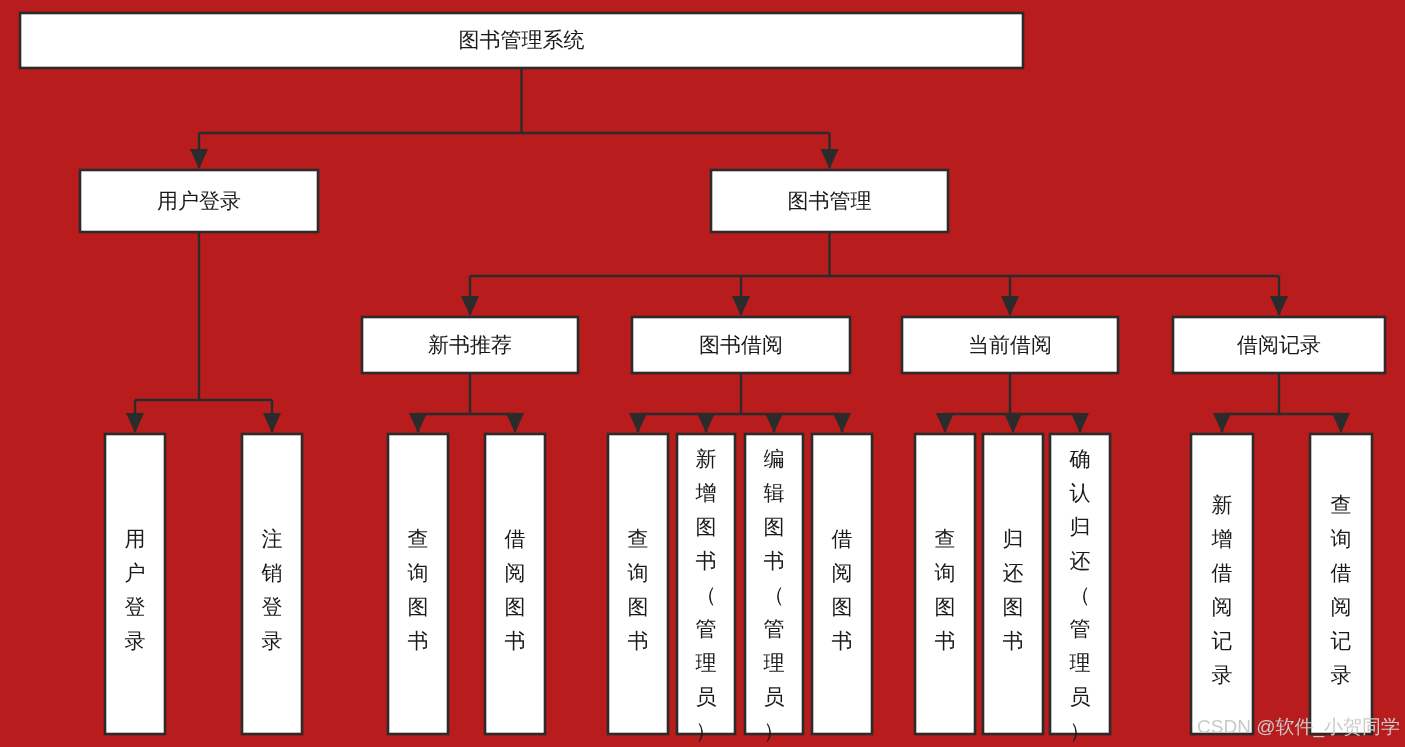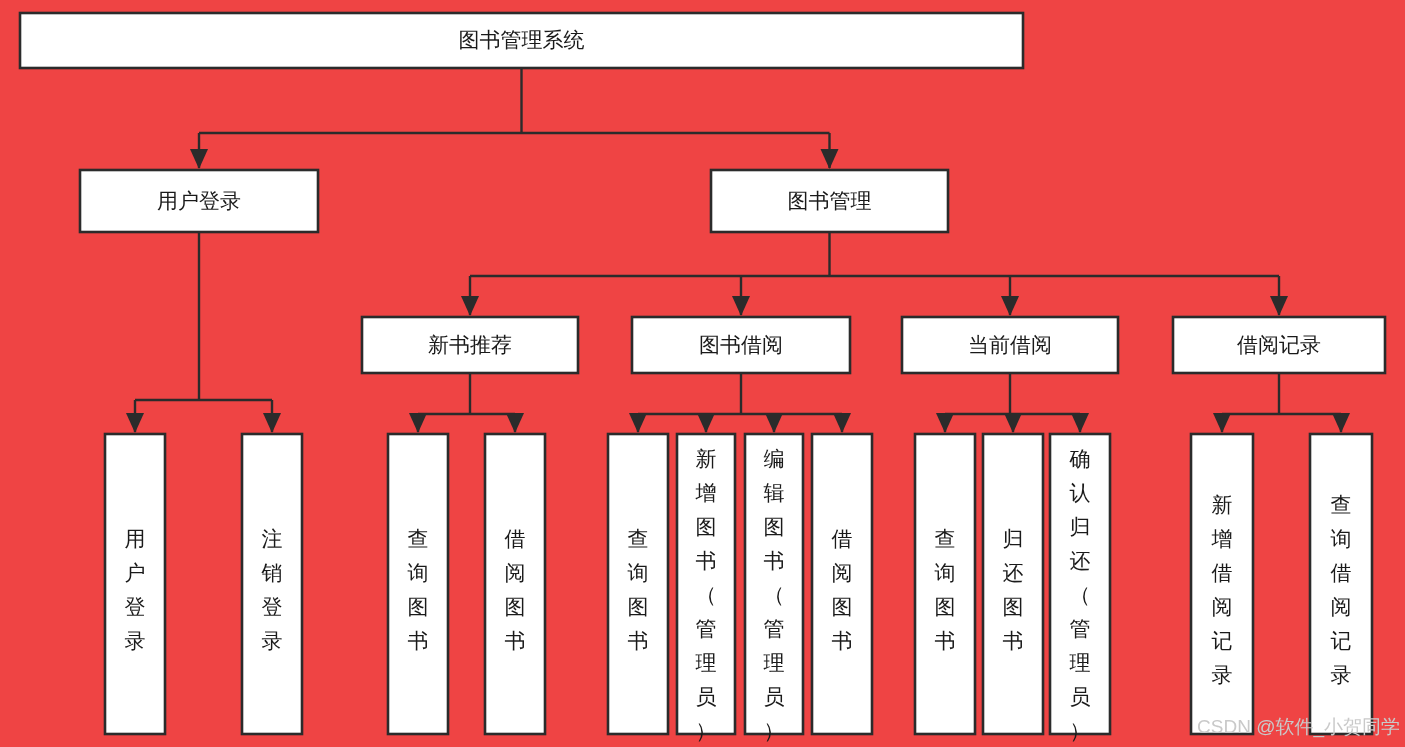--- a/index.html
+++ b/index.html
@@ -8,21 +8,21 @@
     padding: 0;
     background: #ffffff;
   }
   body {
     font-family: "Liberation Sans", "DejaVu Sans", sans-serif;
   }
   #diagram-root {
     position: relative;
     width: 1405px;
     height: 747px;
-    background: #ef4444;
+    background: #b91c1c;
     overflow: hidden;
   }
   svg#flow {
     display: block;
     width: 1405px;
     height: 747px;
   }
   .node-rect {
     fill: #ffffff;
     stroke: #2b2b2b;

